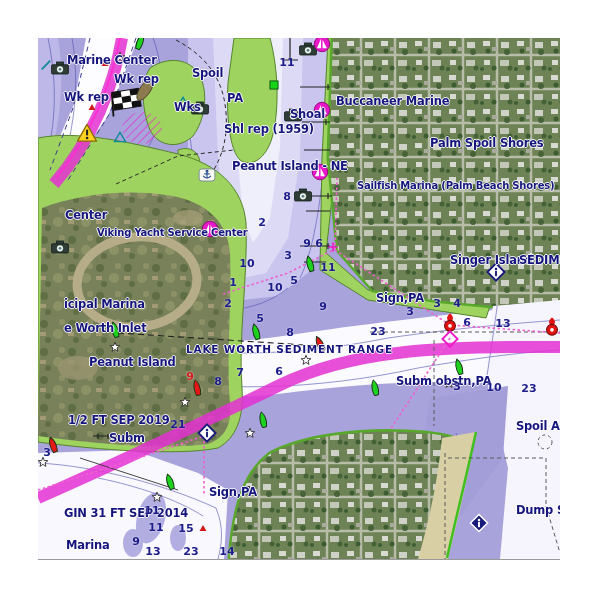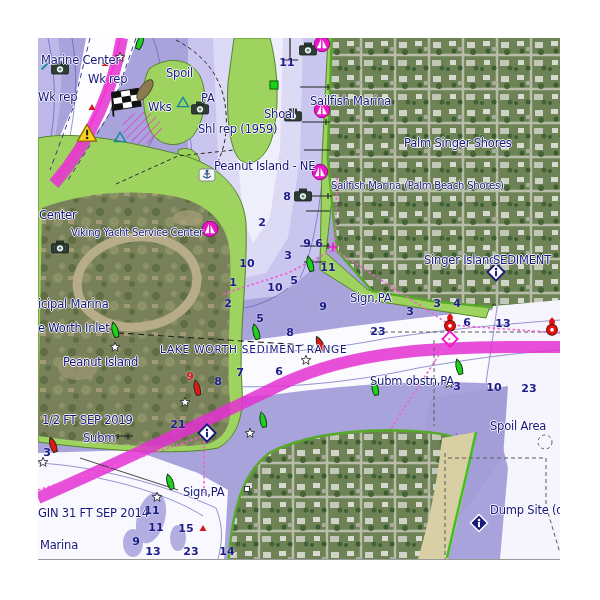--- a/index.html
+++ b/index.html
@@ -1,20 +1,20 @@
 <!DOCTYPE html>
 <html><head>
 <meta charset="utf-8">
 <style>
   html,body{margin:0;padding:0;width:600px;height:600px;background:#ffffff;font-family:"DejaVu Sans",sans-serif;}
   .stage{position:absolute;left:38px;top:38px;width:522px;height:521px;overflow:hidden;border-bottom:1px solid #9a9a9a;background:#a9a3db;}
   .stage svg.base{position:absolute;left:0;top:0;}
   .layer{position:absolute;left:0;top:0;width:100%;height:100%;}
-  .lbl{position:absolute;font-size:11.5px;font-weight:normal;color:#15157d;white-space:nowrap;letter-spacing:-0.2px;line-height:1;
-       text-shadow:-1px 0 0 rgba(255,255,255,.85),1px 0 0 rgba(255,255,255,.85),0 -1px 0 rgba(255,255,255,.85),0 1px 0 rgba(255,255,255,.85);}
+  .lbl{position:absolute;font-size:11.5px;font-weight:bold;color:#15157d;white-space:nowrap;letter-spacing:-0.2px;line-height:1;
+       text-shadow:-1px 0 0 rgba(255,255,255,.85),1px 0 0 rgba(255,255,255,.85),0 -1px 0 rgba(255,255,255,.85),0 1px 0 rgba(255,255,255,.85);margin-left:26px;}
   .lbl.sm{font-size:10px;}
   .lbl.rng{font-size:10.5px;letter-spacing:.8px;}
   .depth{position:absolute;transform:translate(-50%,-50%);font-size:11px;font-weight:bold;color:#1c1c8a;white-space:nowrap;line-height:1;
        text-shadow:0 0 2px rgba(255,255,255,.75);}
   .depth.red{color:#d31d1d;}
   .icon{position:absolute;overflow:visible;}
 </style>
 </head>
 <body>
 
@@ -361,23 +361,23 @@
     </div>
   <div class="layer" id="labels">
       <span class="lbl" style="left: 3px; top: 17px;">Marine Center</span>
       <span class="lbl" style="left: 50px; top: 36px;">Wk rep</span>
       <span class="lbl" style="left: 0px; top: 54px;">Wk rep</span>
       <span class="lbl" style="left: 128px; top: 30px;">Spoil</span>
       <span class="lbl" style="left: 110px; top: 64px;">Wks</span>
       <span class="lbl" style="left: 163px; top: 55px;">PA</span>
       <span class="lbl" style="left: 160px; top: 86px;">Shl rep (1959)</span>
       <span class="lbl" style="left: 226px; top: 71px;">Shoal</span>
-      <span class="lbl" style="left: 272px; top: 58px;">Sailfish Marina</span>
-      <span class="lbl" style="left: 366px; top: 100px;">Palm Singer Shores</span>
-      <span class="lbl" style="left: 176px; top: 123px;">Peanut Island - NE</span>
+      <span class="lbl" style="left: 272px; top: 58px;">Buccaneer Marine</span>
+      <span class="lbl" style="left: 366px; top: 100px;">Palm Spoil Shores</span>
+      <span class="lbl" style="left: 168px; top: 123px;">Peanut Island - NE</span>
       <span class="lbl sm" style="left: 293px; top: 143px;">Sailfish Marina (Palm Beach Shores)</span>
       <span class="lbl" style="left: 1px; top: 172px;">Center</span>
       <span class="lbl sm" style="left: 33px; top: 190px;">Viking Yacht Service Center</span>
       <span class="lbl" style="left: 386px; top: 217px;">Singer Island</span>
       <span class="lbl" style="left: 455px; top: 217px;">SEDIMENT</span>
       <span class="lbl" style="left: 312px; top: 255px;">Sign,PA</span>
       <span class="lbl" style="left: 0px; top: 261px;">icipal Marina</span>
       <span class="lbl" style="left: 0px; top: 285px;">e Worth Inlet</span>
       <span class="lbl rng" style="left: 122px; top: 306px;">LAKE WORTH SEDIMENT RANGE</span>
       <span class="lbl" style="left: 25px; top: 319px;">Peanut Island</span>

